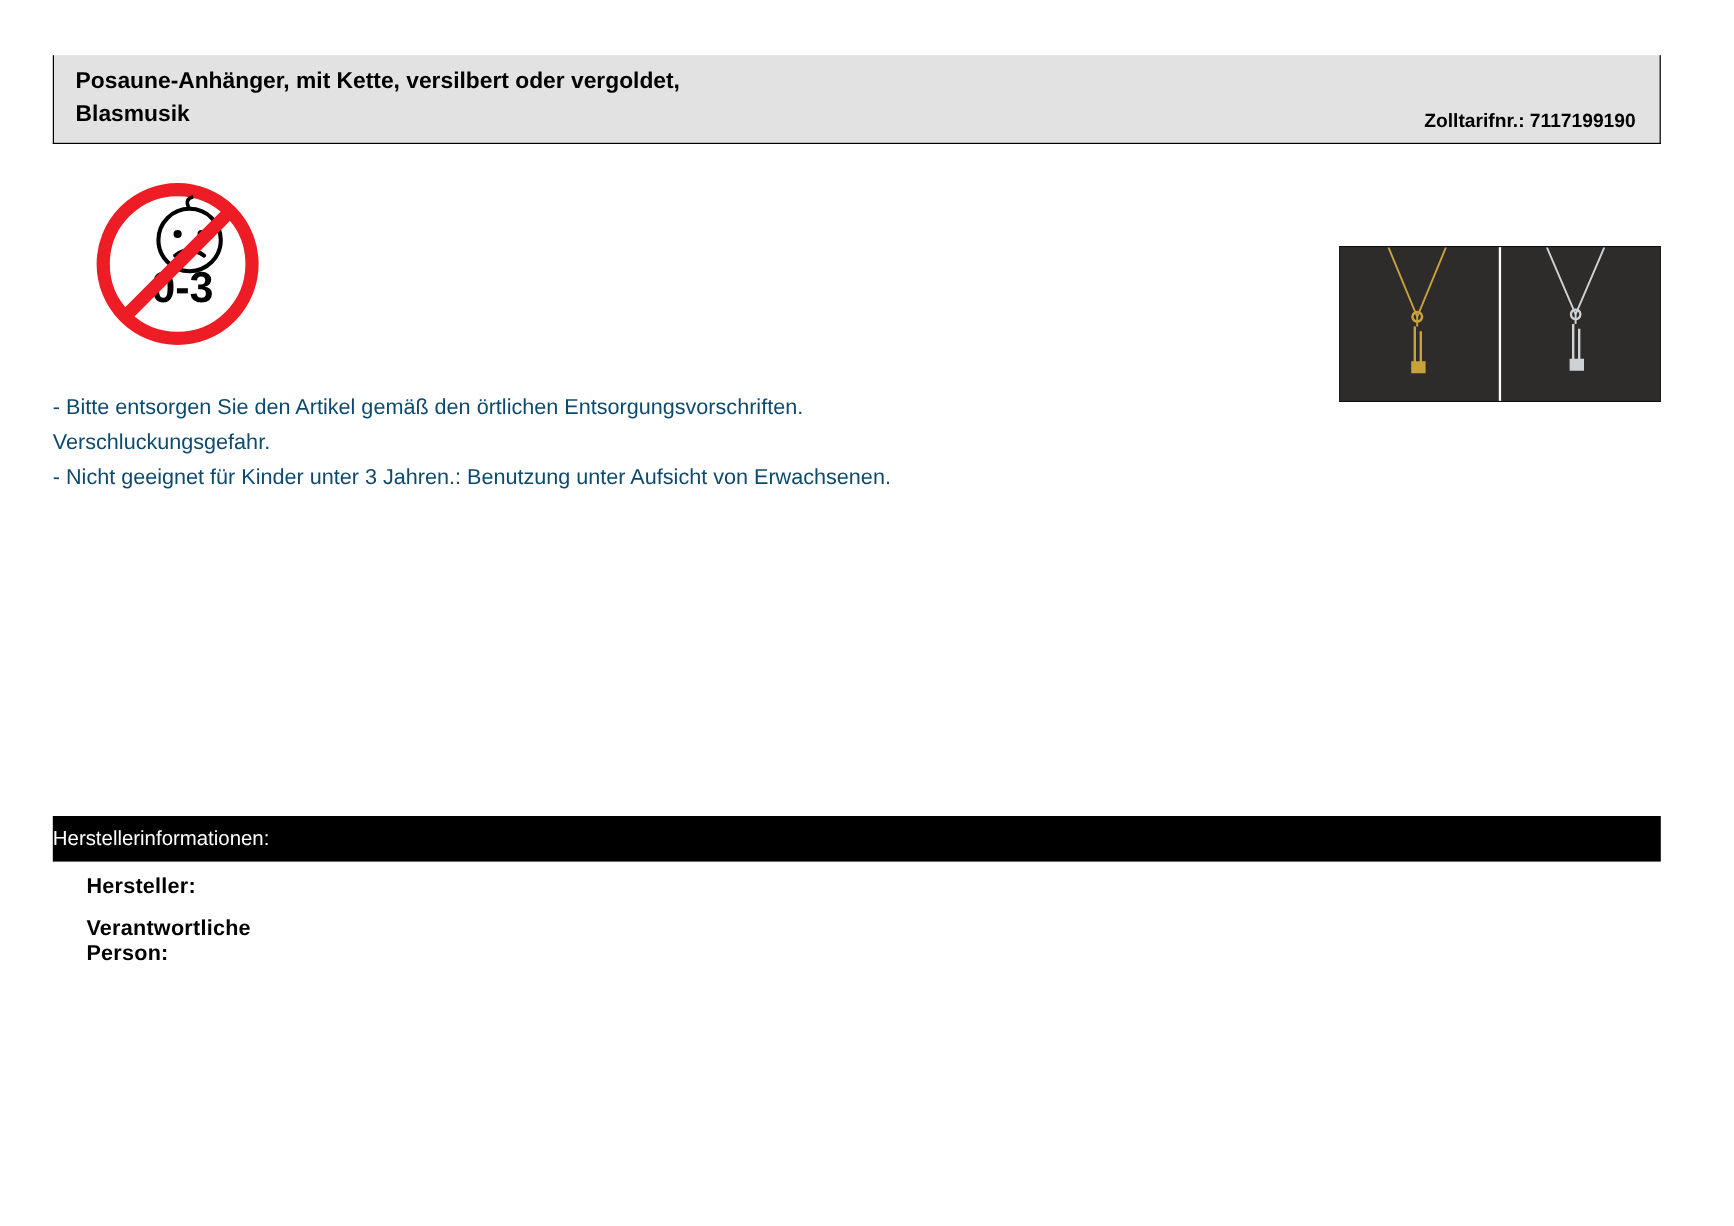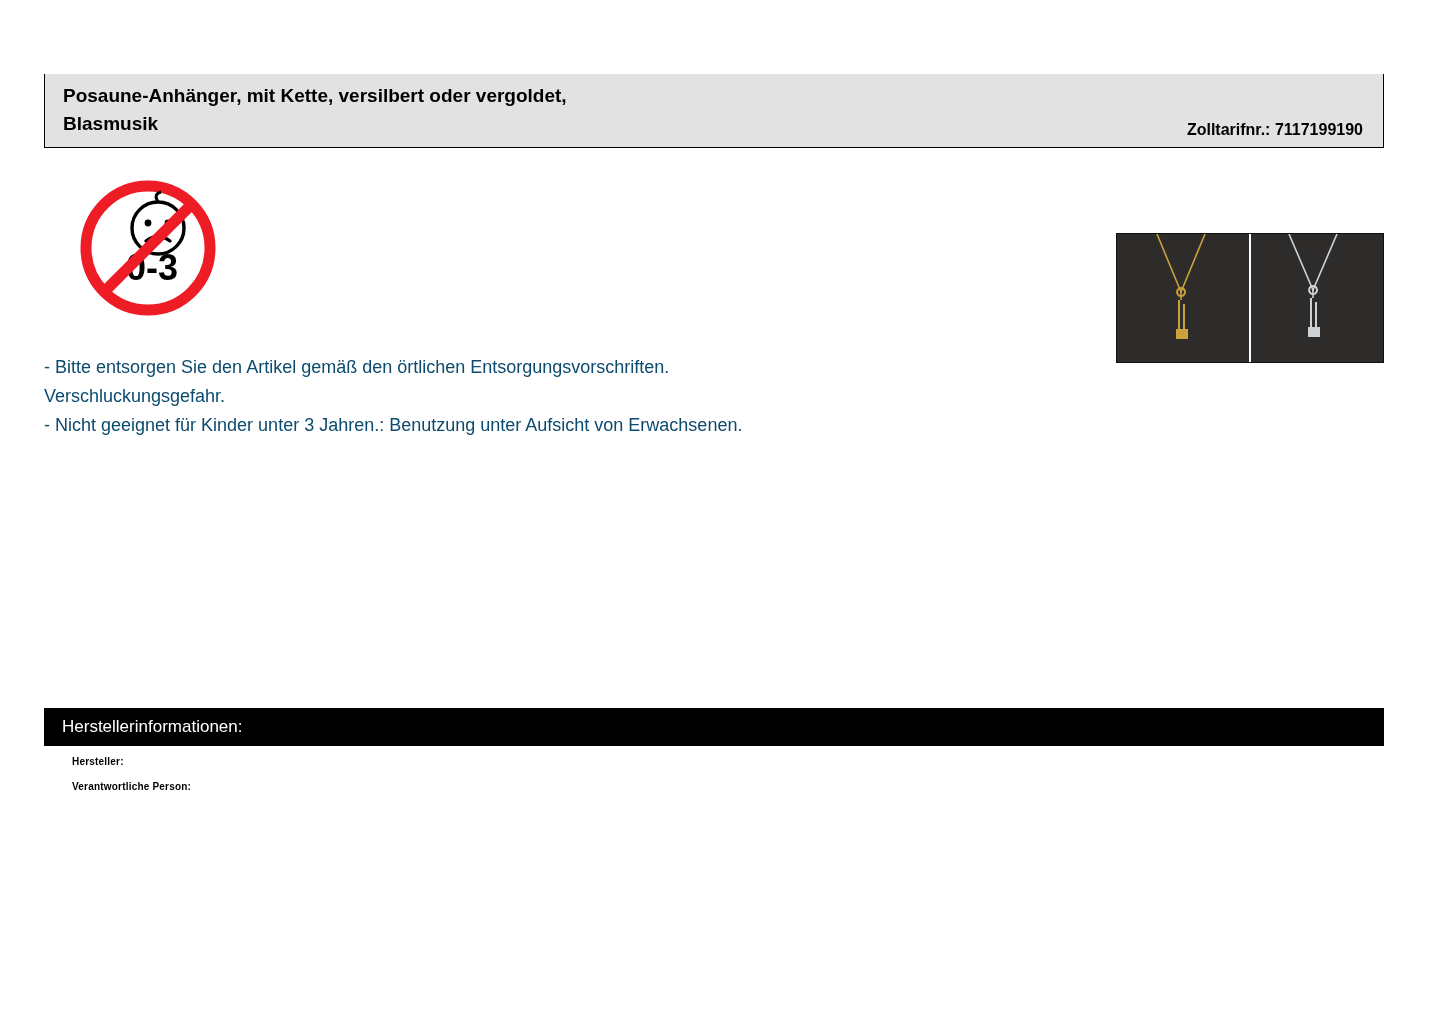--- a/index.html
+++ b/index.html
@@ -56,21 +56,20 @@
   
   .product-band {
     position: relative;
     background: #e2e2e2;
     border-left: 1px solid #000000;
     border-right: 1px solid #000000;
     border-bottom: 1px solid #000000;
     min-height: 68px;
     padding: 8px 8px 10px 18px;
     box-sizing: border-box;
-    margin-top: 28px;
   }
   .product-name {
     font-size: 19px;
     font-weight: bold;
     line-height: 1.45;
     max-width: 1010px;
   }
   .tariff {
     position: absolute;
     right: 20px;
@@ -130,31 +129,31 @@
     color: #0c4a6e;
   }
 
   
   .manu-bar {
     background: #000000;
     color: #ffffff;
     height: 38px;
     display: flex;
     align-items: center;
-    padding-left: 18px;
+    padding-left: 0;
     font-size: 17px;
   }
   .manu-rows {
     padding: 10px 0 0 28px;
   }
   .manu-row {
     display: flex;
     align-items: baseline;
     margin-bottom: 14px;
-    font-size: 10px;
+    font-size: 18px;
   }
   .manu-label {
     width: 180px;
     font-weight: bold;
     letter-spacing: 0.2px;
   }
   .manu-value {
     flex: 1 1 auto;
   }
   .datestand {

